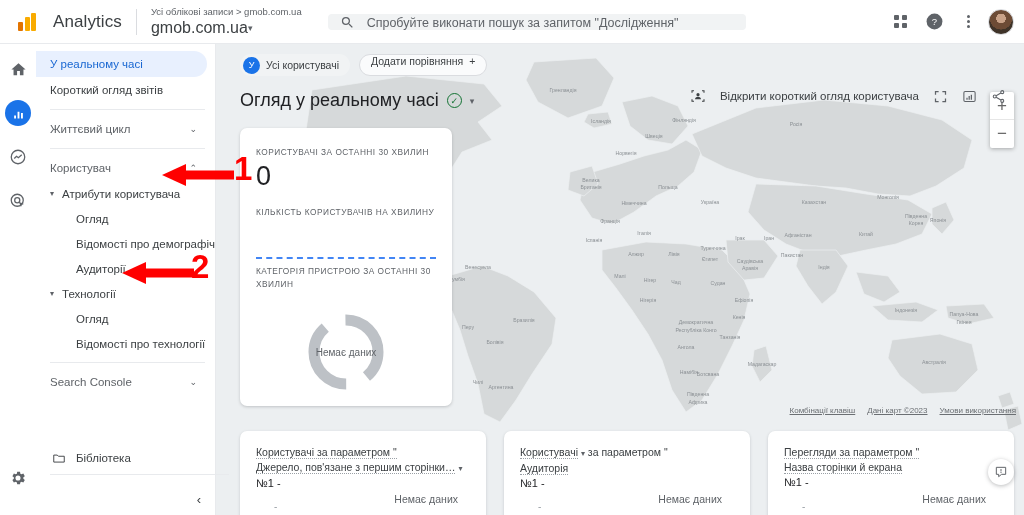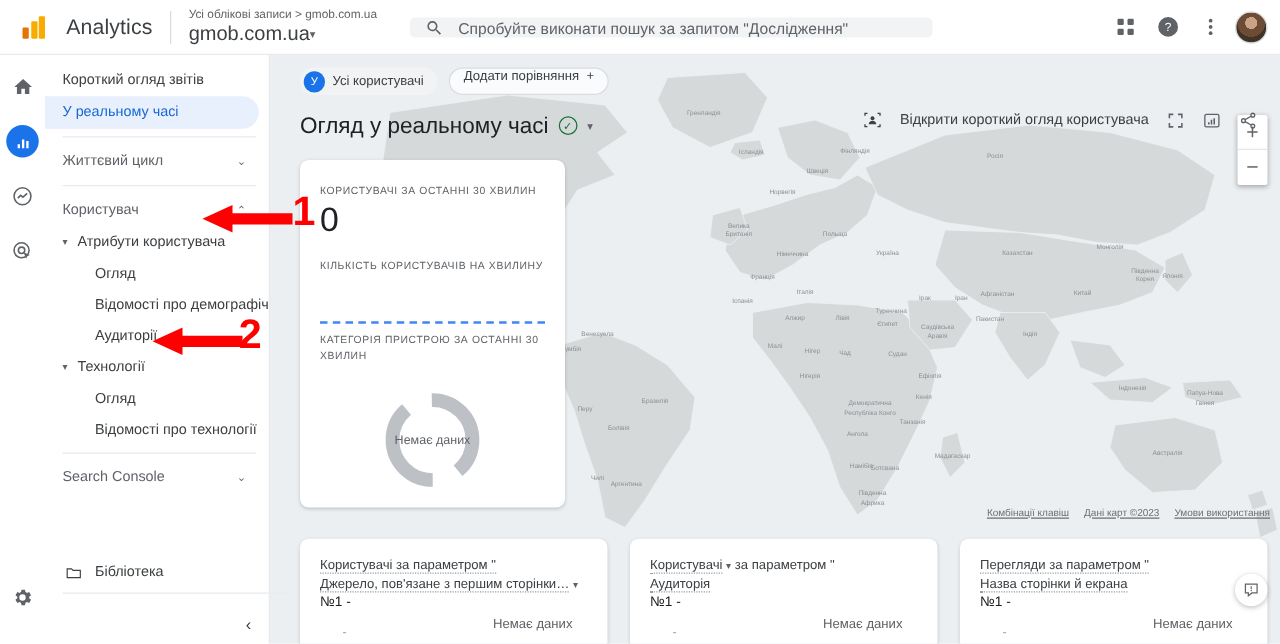--- a/index.html
+++ b/index.html
@@ -215,22 +215,22 @@
         </svg>
     </div>
     <div class="ri gear">
       <svg width="18" height="18" viewBox="0 0 24 24">
           <path fill="#5f6368" d="M19.1 12.9c0-.3.1-.6.1-.9s0-.6-.1-.9l2-1.6-2-3.4-2.4 1a7 7 0 00-1.6-.9l-.4-2.5H10.9l-.4 2.5c-.6.2-1.1.5-1.6.9l-2.4-1-2 3.4 2 1.6c0 .3-.1.6-.1.9s0 .6.1.9l-2 1.6 2 3.4 2.4-1c.5.4 1 .7 1.6.9l.4 2.5h3.8l.4-2.5c.6-.2 1.1-.5 1.6-.9l2.4 1 2-3.4-2-1.6zM12 15.4A3.4 3.4 0 1115.4 12 3.4 3.4 0 0112 15.4z"></path>
         </svg>
     </div>
   </div>
 
   <div class="sidebar">
+    <div class="nav-item active">У реальному часі</div>
     <div class="nav-item">Короткий огляд звітів</div>
-    <div class="nav-item active">У реальному часі</div>
     <div class="nav-sep"></div>
     <div class="nav-item group">
       <span>Життєвий цикл</span>
       <span class="chev">⌄</span>
     </div>
     <div class="nav-sep"></div>
     <div class="nav-item group">
       <span>Користувач</span>
       <span class="chev">⌃</span>
     </div>

